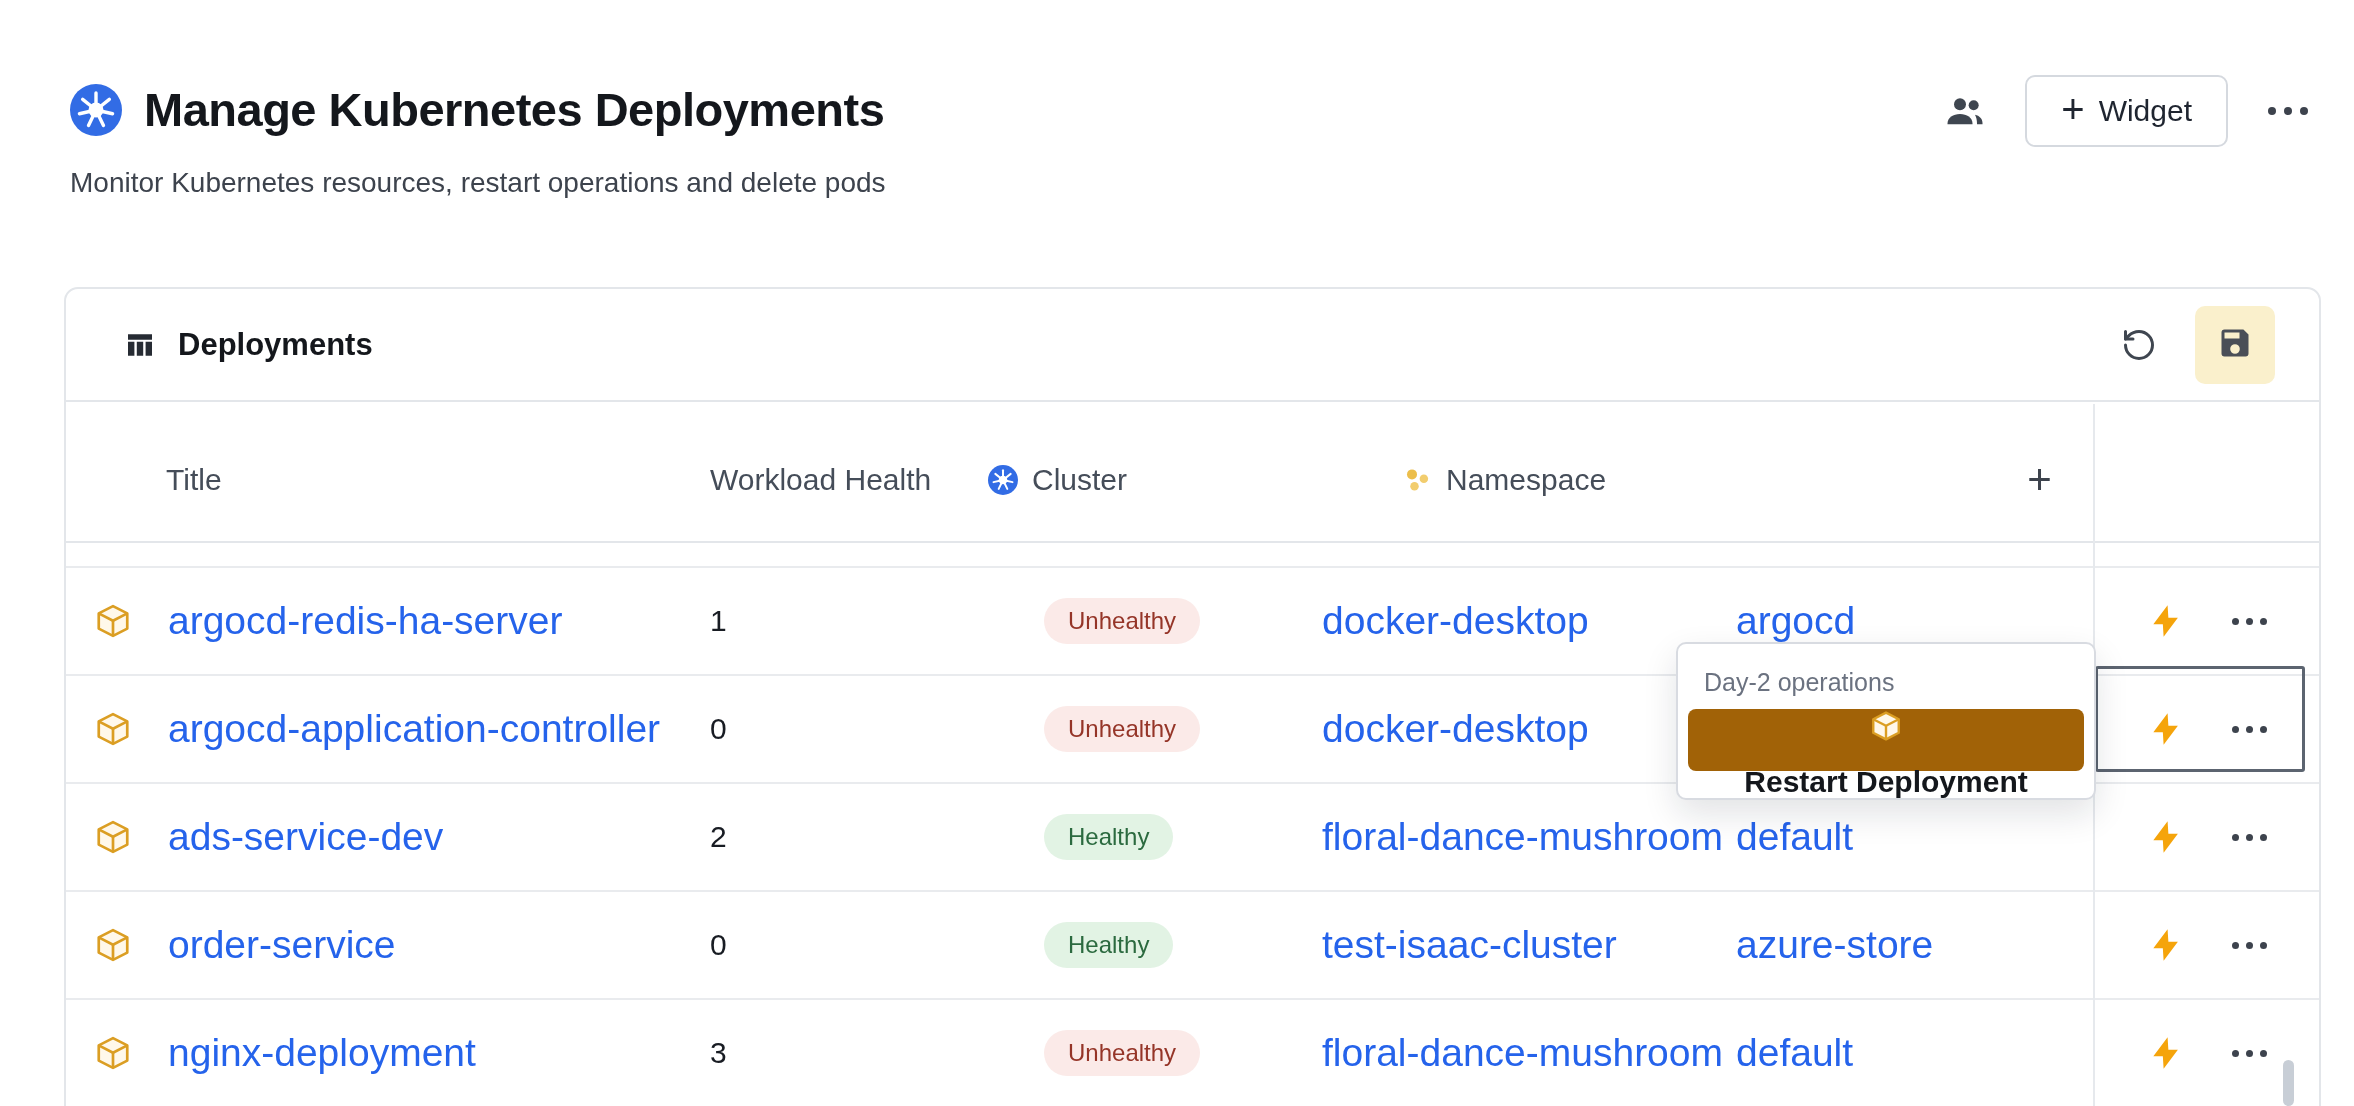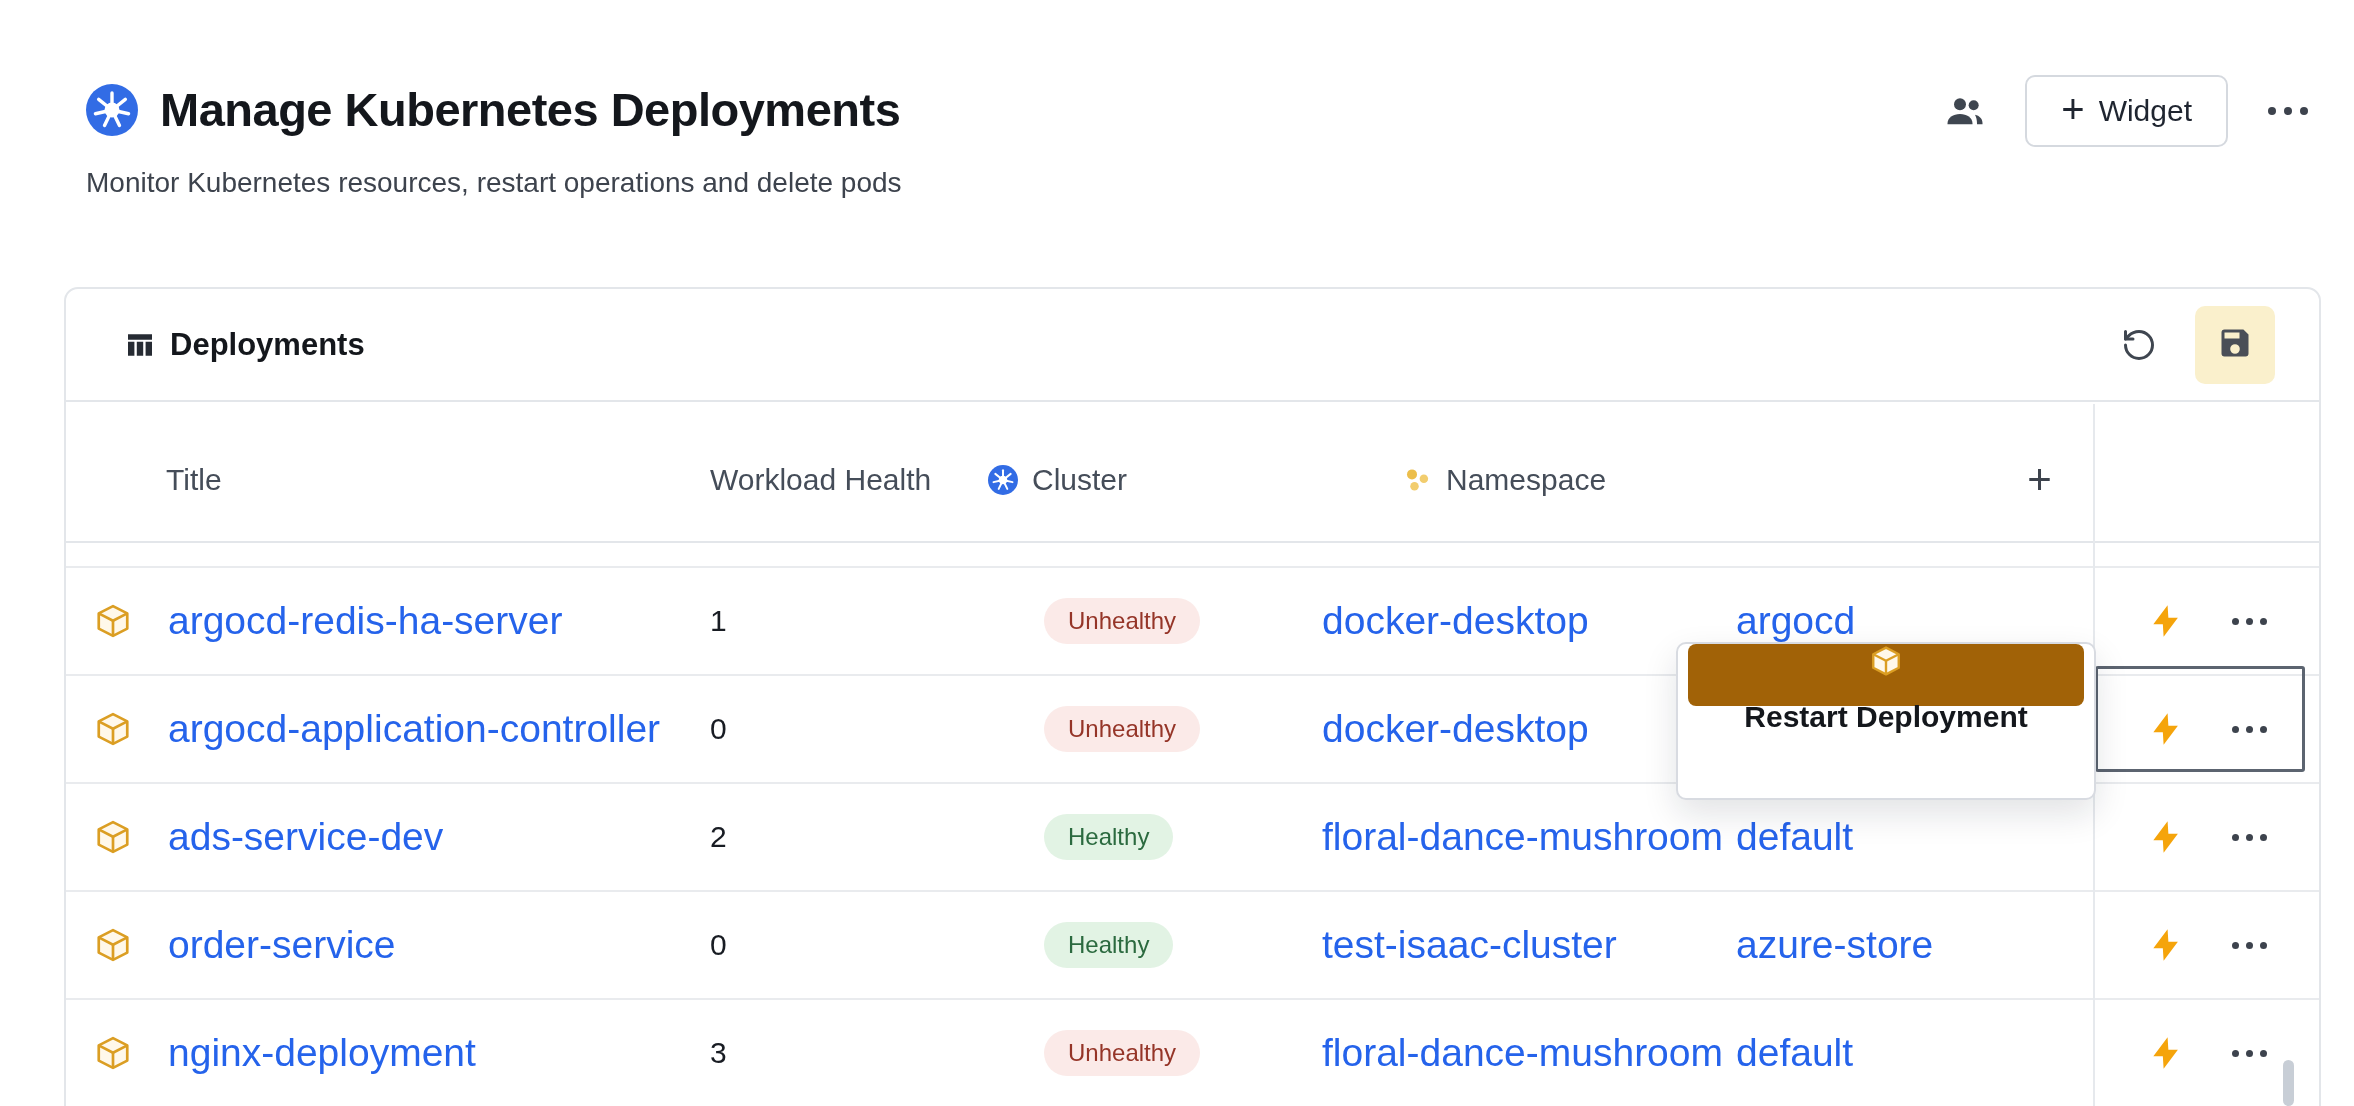--- a/index.html
+++ b/index.html
@@ -1,21 +1,21 @@
 <!DOCTYPE html>
 <html style="--link: #2563eb; --healthy-bg: #e2f3e4; --healthy-text: #2b6a3f; --unhealthy-bg: #fbeae8; --unhealthy-text: #953528; --bolt: #f5a40b; --save-bg: #faf0cc;"><head>
 <meta charset="utf-8">
 <style>
   * { box-sizing: border-box; margin: 0; padding: 0; }
   html,body { width: 2354px; height: 1106px; }
   body {
     font-family: "Liberation Sans", "DejaVu Sans", sans-serif;
     background: #ffffff; color: #14171c; overflow: hidden;
   }
-  .page { position: relative; width: 2354px; height: 1106px; overflow: hidden; padding-left: 16px; }
+  .page { position: relative; width: 2354px; height: 1106px; overflow: hidden; }
 
   
   .top { position: relative; padding: 82px 46px 0 70px; }
   .title-row { display: flex; align-items: center; gap: 22px; }
   .k8s-logo svg { width: 52px; height: 52px; display: block; }
   h1 { font-size: 47px; font-weight: 700; color: #14171c; letter-spacing: -0.5px; }
   .subtitle { margin-top: 30px; font-size: 28px; color: #3d434d; }
 
   .top-actions { position: absolute; top: 75px; right: 46px; display: flex; align-items: center; gap: 40px; }
   .users-btn svg { width: 40px; height: 40px; display: block; cursor: pointer; }
@@ -32,21 +32,21 @@
   
   .card {
     position: absolute; left: 64px; top: 287px; width: 2257px; height: 845px;
     background: #fff; border: 2px solid #e3e6ea; border-radius: 14px; overflow: hidden;
   }
   .card-head {
     height: 113px; display: flex; align-items: center; padding: 0 44px 0 58px;
     border-bottom: 2px solid #e3e6ea;
   }
   .tbl-icon svg { width: 32px; height: 32px; display: block; }
-  .card-head h2 { font-size: 31px; font-weight: 700; color: #14171c; margin-left: 14px; }
+  .card-head h2 { font-size: 31px; font-weight: 700; color: #14171c; margin-left: 22px; }
   .card-head-actions { margin-left: auto; display: flex; align-items: center; gap: 38px; }
   .undo-btn svg { width: 36px; height: 36px; display: block; cursor: pointer; }
   .save-btn {
     width: 80px; height: 78px; border: none; border-radius: 10px; cursor: pointer;
     background: var(--save-bg, #faf0cc); display: flex; align-items: center; justify-content: center;
   }
   .save-btn svg { width: 36px; height: 36px; }
 
   
   .thead { height: 124px; display: flex; align-items: center; border-bottom: 2px solid #e3e6ea; margin-top: 17px; }
@@ -393,20 +393,21 @@
             <i></i>
             <i></i>
           </span>
       </div>
     </div>
   </section>
 
   <div class="cell-outline"></div>
 
   <div class="popup">
+    <div class="popup-head">Day-2 operations</div>
     <div class="popup-item">
       <span class="cube">
           <svg>
             <use href="#sym-cube"></use>
           </svg>
         </span>
       <span class="item-label">Restart Deployment</span>
     </div>
   </div>
 

